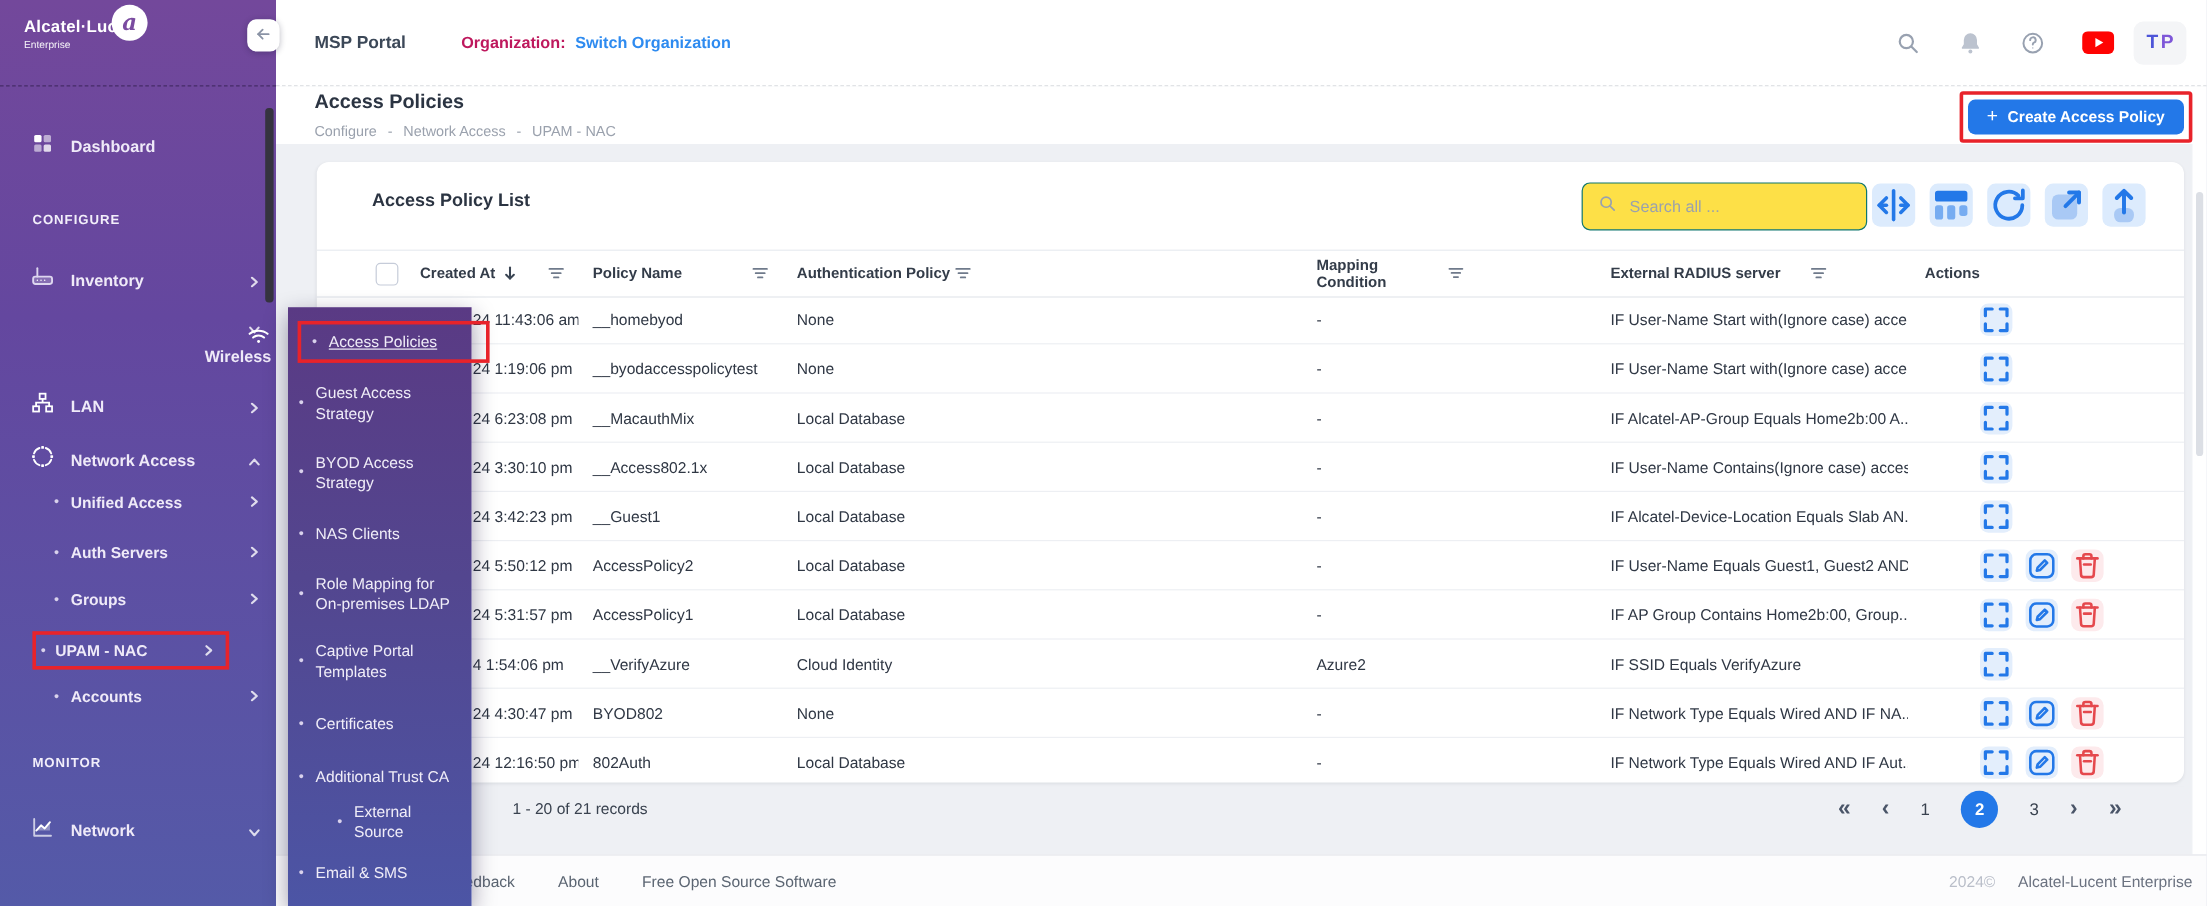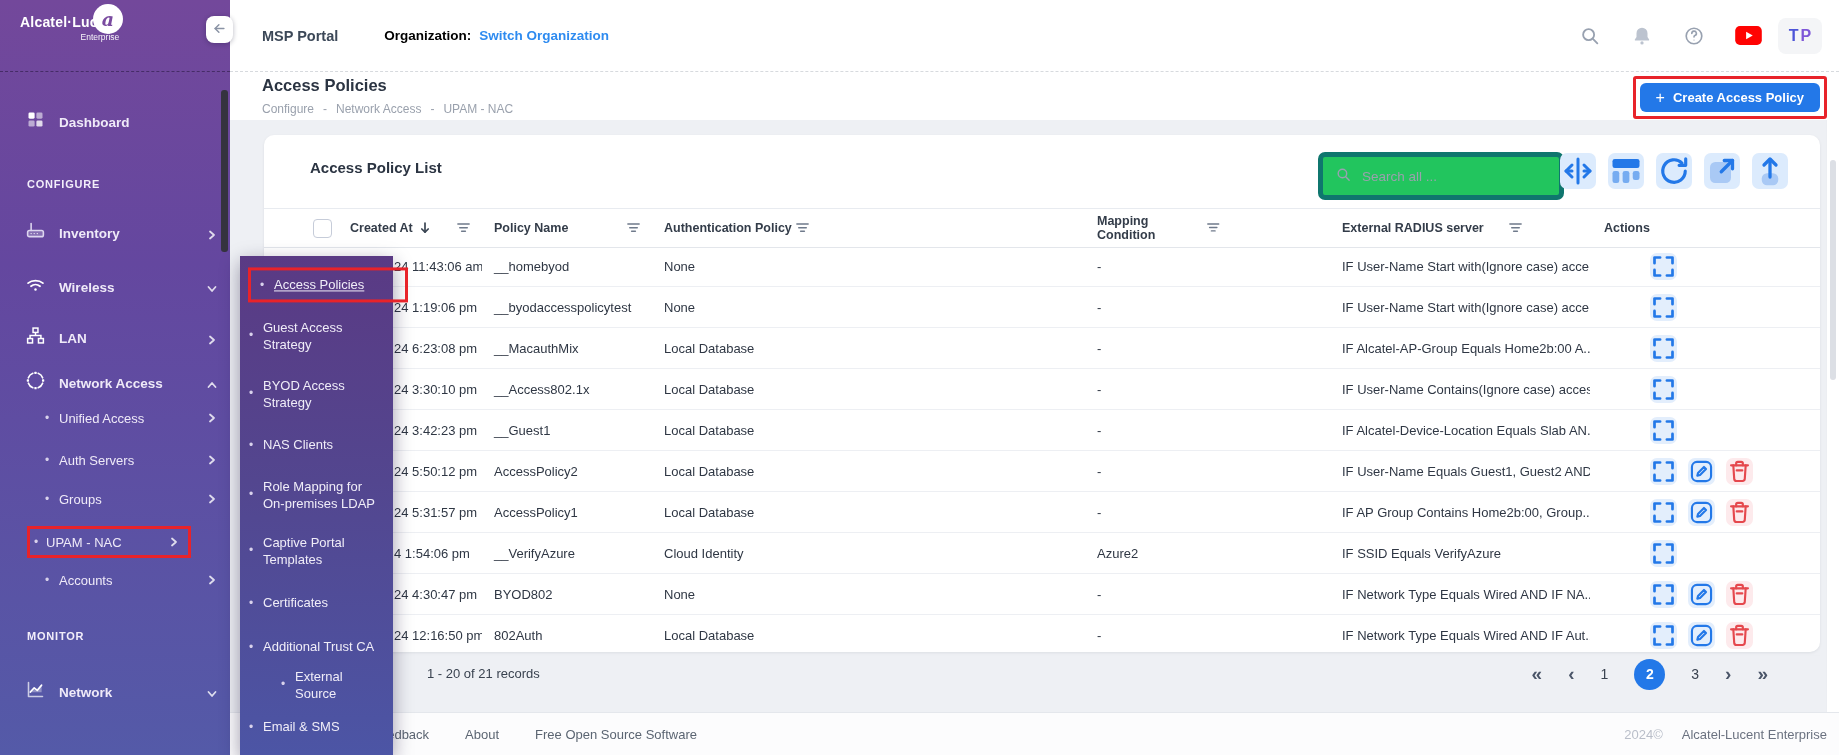--- a/index.html
+++ b/index.html
@@ -5,48 +5,48 @@
   html,body{margin:0;padding:0;background:#dfe2e8;}
   #screen{position:relative;width:1839px;height:755px;overflow:hidden;
     font-family:"Liberation Sans",sans-serif;background:#eef0f4;}
 
   
   .sidebar{position:absolute;left:0;top:0;width:230px;height:755px;
     background:linear-gradient(180deg,#73489b 0%,#64479f 35%,#545aa8 100%);z-index:3;}
   .side-dash{position:absolute;left:0;right:0;top:71px;border-top:1px dashed rgba(20,10,40,.45);}
   .logo{position:absolute;left:20px;top:14px;color:#fff;}
   .logo .brand{font-size:14px;font-weight:bold;letter-spacing:.2px;}
-  .logo .sub{font-size:8.5px;margin-top:2px;opacity:.95;text-align:right;}
+  .logo .sub{font-size:8.5px;margin-top:2px;opacity:.95;}
   .logo-circle{position:absolute;left:93px;top:4px;width:30px;height:30px;border-radius:50%;
     background:#fff;display:flex;align-items:center;justify-content:center;
     font-family:"DejaVu Serif",serif;font-style:italic;font-weight:bold;font-size:19px;color:#7a4ba0;}
   .side-thumb{position:absolute;left:221px;top:90px;width:7px;height:162px;background:#35333f;border-radius:3px;z-index:4;}
   .s-section{position:absolute;left:27px;height:14px;color:#f2eefa;font-size:11px;font-weight:bold;letter-spacing:.8px;}
   .s-item{position:absolute;left:25px;right:4px;height:26px;display:flex;align-items:flex-end;color:#efeaf8;cursor:pointer;}
   .s-item .s-ic{width:21px;height:21px;flex:0 0 21px;}
   .s-item .s-lb{margin-left:13px;font-size:13.5px;font-weight:600;}
   .s-sub{position:absolute;left:59px;right:4px;height:24px;display:flex;align-items:center;color:#efeaf8;cursor:pointer;}
   .s-sub::before{content:"•";position:absolute;left:-14px;font-size:12px;color:#d9d2ec;}
-  .s-sub .s-lb{font-size:13px;font-weight:400;}
+  .s-sub .s-lb{font-size:13px;font-weight:700;}
   .s-sub.hl{left:27px;right:auto;width:142px;border:3px solid #e8232a;height:26px;padding-left:16px;}
   .s-sub.hl::before{left:4px;}
   .chev{position:absolute;right:8px;width:12px;height:12px;color:rgba(255,255,255,.8);}
   .chev svg{width:12px;height:12px;display:block;}
 
   
   .collapse-btn{position:absolute;left:206px;top:16px;width:27px;height:27px;background:#fff;
     border:none;border-radius:8px;box-shadow:0 1px 5px rgba(20,20,50,.3);cursor:pointer;z-index:6;
     display:flex;align-items:center;justify-content:center;padding:0;}
   .collapse-btn svg{width:15px;height:15px;}
 
   
   .topbar{position:absolute;left:230px;top:0;right:0;height:71px;background:#fff;
     border-bottom:1px dashed #d7dade;display:flex;align-items:center;z-index:1;}
   .portal{margin-left:32px;font-size:14.5px;font-weight:bold;color:#3c4858;}
-  .orglabel{margin-left:46px;font-size:13.5px;font-weight:bold;color:#000000;}
+  .orglabel{margin-left:46px;font-size:13.5px;font-weight:bold;color:#be185d;}
   .orgvalue{margin-left:8px;font-size:13.5px;font-weight:600;color:#2e8bf0;cursor:pointer;}
   .top-icons{position:absolute;right:17px;display:flex;align-items:center;gap:30px;}
   .tico{background:none;border:none;padding:0;cursor:pointer;width:22px;height:22px;}
   .tico svg{width:22px;height:22px;display:block;}
   .tico.yt{width:27px;} .tico.yt svg{width:27px;height:19px;}
   .avatar{margin-left:-14px;width:44px;height:36px;border-radius:8px;background:#f4f5f7;
     display:flex;align-items:center;justify-content:center;gap:2px;font-size:16px;font-weight:bold;cursor:pointer;}
   .avatar .a1{color:#4d55d8;} .avatar .a2{color:#7e57d8;}
 
   
@@ -57,22 +57,22 @@
   .create-btn{display:flex;align-items:center;gap:8px;background:#2378e8;color:#fff;border:none;
     border-radius:6px;height:29px;padding:0 16px;font-size:13px;font-weight:bold;cursor:pointer;
     font-family:"Liberation Sans",sans-serif;}
   .create-btn .plus{font-size:16px;font-weight:normal;}
 
   
   .main{position:absolute;left:230px;top:120px;width:1609px;height:592px;background:#eef0f4;}
   .card{position:absolute;left:34px;top:15px;width:1556px;height:517px;background:#fff;
     border-radius:10px;box-shadow:0 1px 3px rgba(16,24,40,.08);}
   .card-title{position:absolute;left:46px;top:24px;font-size:15px;font-weight:bold;color:#2b3442;}
-  .searchbox{position:absolute;left:1054px;top:17px;width:236px;height:38px;border:5px solid #0f766e;
-    border-radius:7px;display:flex;align-items:center;background:#22c55e;}
+  .searchbox{position:absolute;left:1054px;top:17px;width:236px;height:38px;border:1px solid #0f766e;
+    border-radius:7px;display:flex;align-items:center;background:#fde047;}
   .searchbox svg{width:17px;height:17px;margin:0 8px 0 12px;flex:0 0 17px;}
   .searchbox input{border:none;outline:none;flex:1;font-size:13.5px;color:#3c4858;min-width:0;
     font-family:"Liberation Sans",sans-serif;background:transparent;}
   .searchbox input::placeholder{color:#9aa1ad;}
   .tool-btn{position:absolute;top:18px;width:36px;height:36px;border:none;border-radius:7px;
     background:#dcebfd;cursor:pointer;display:flex;align-items:center;justify-content:center;padding:0;}
   .tool-btn svg{width:21px;height:21px;}
 
   
   .trow{display:grid;grid-template-columns:81px 137px 170px 433px 245px 260px 230px;align-items:center;}
@@ -165,21 +165,21 @@
               <circle cx="14" cy="15.5" r=".7" fill="#fff" stroke="none"></circle>
             </svg>
           </span>
           <span class="s-lb">Inventory</span>
           <span class="chev">
             <svg viewBox="0 0 12 12" fill="none" stroke="currentColor" stroke-width="1.8" stroke-linecap="round" stroke-linejoin="round">
               <path d="M4 2.5L8 6l-4 3.5"></path>
             </svg>
           </span>
         </div>
-        <div class="s-item" style="top: 269px;">
+        <div class="s-item" style="top: 269px; flex-direction: column;">
           <span class="s-ic">
             <svg viewBox="0 0 24 24" fill="none" stroke="#fff" stroke-width="2" stroke-linecap="round" style="width: 100%; height: 100%; display: block;">
               <path d="M3.5 10.5C8 6.5 16 6.5 20.5 10.5"></path>
               <path d="M6.8 14c3-2.6 7.4-2.6 10.4 0"></path>
               <circle cx="12" cy="17.8" r="1.4" fill="#fff" stroke="none"></circle>
             </svg>
           </span>
           <span class="s-lb">Wireless</span>
           <span class="chev">
             <svg viewBox="0 0 12 12" fill="none" stroke="currentColor" stroke-width="1.8" stroke-linecap="round" stroke-linejoin="round">

